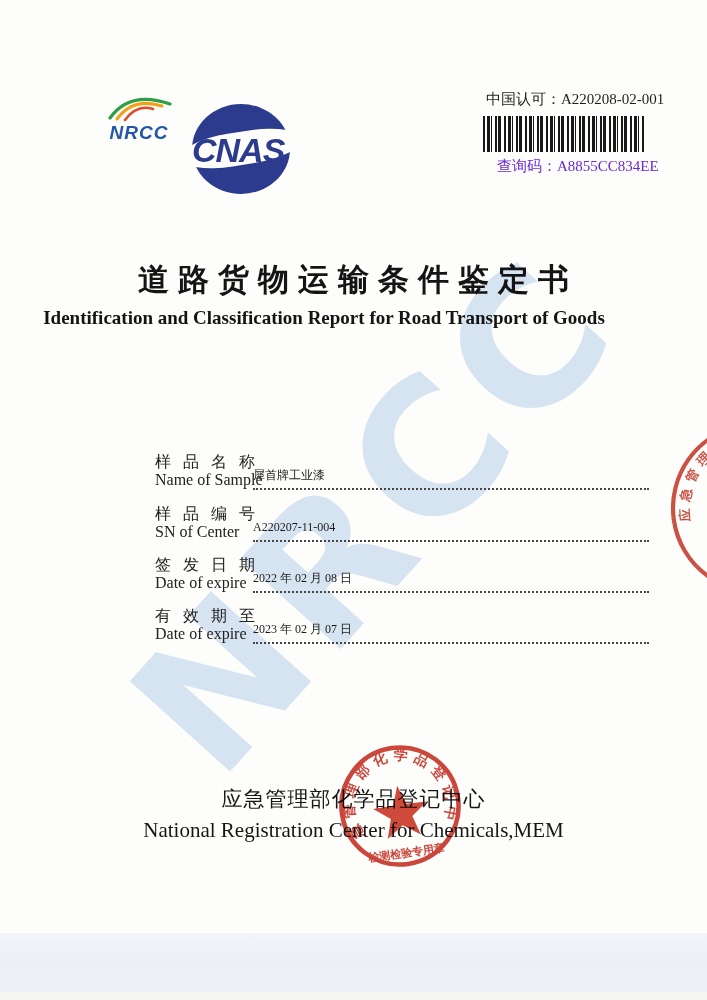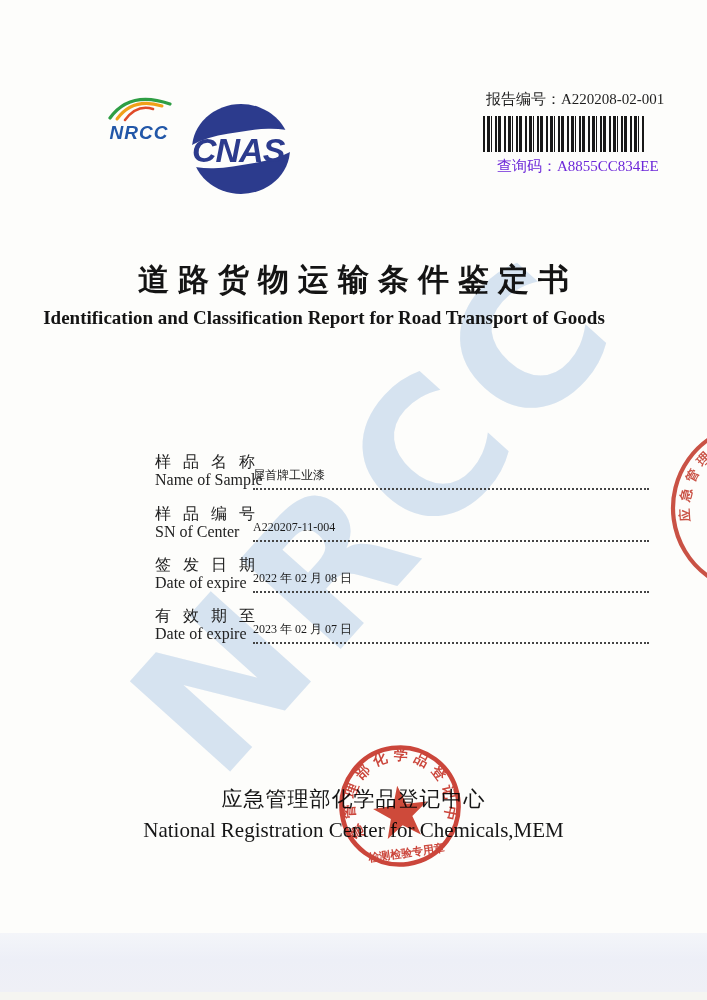--- a/index.html
+++ b/index.html
@@ -105,21 +105,21 @@
     <div class="nrcc-word">NRCC</div>
   </div>
 
   <div class="cnas-logo">
     <div class="cnas-disc"></div>
     <div class="cnas-band"></div>
     <div class="cnas-word">CNAS</div>
   </div>
 
 
-  <div class="report-line"><span>报告编号：</span><span>A220208-02-001</span></div>
+  <div class="report-line"><span>中国认可：</span><span>A220208-02-001</span></div>
   <div class="barcode"></div>
   <div class="query-line"><span>查询码：</span><span>A8855CC834EE</span></div>
 
   <div class="title-cn">道路货物运输条件鉴定书</div>
   <div class="title-en">Identification and Classification Report for Road Transport of Goods</div>
 
   <div class="field-row" style="top:452px">
     <div class="f-label-cn">样 品 名 称</div>
     <div class="f-label-en">Name of Sample</div>
     <div class="f-value">犀首牌工业漆</div>

